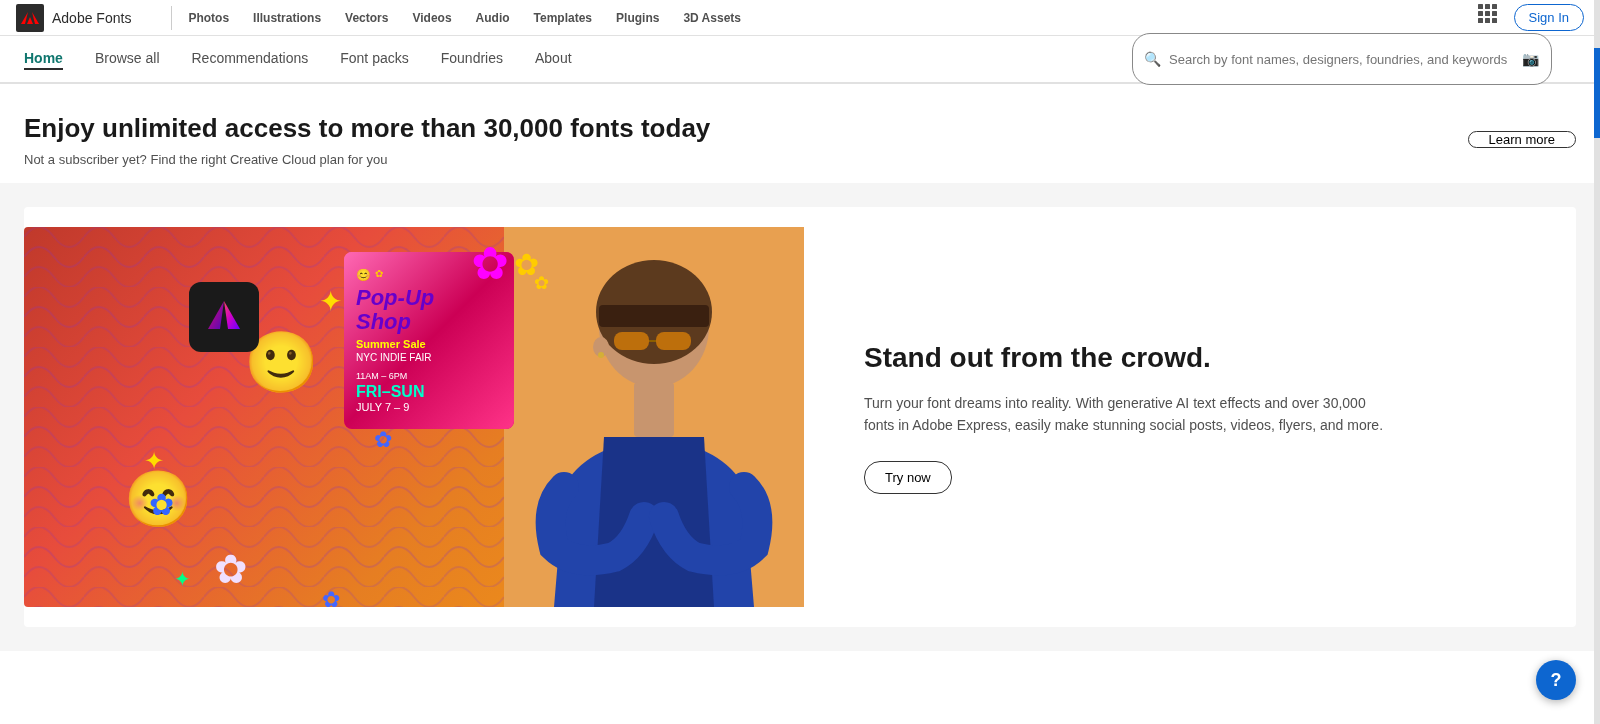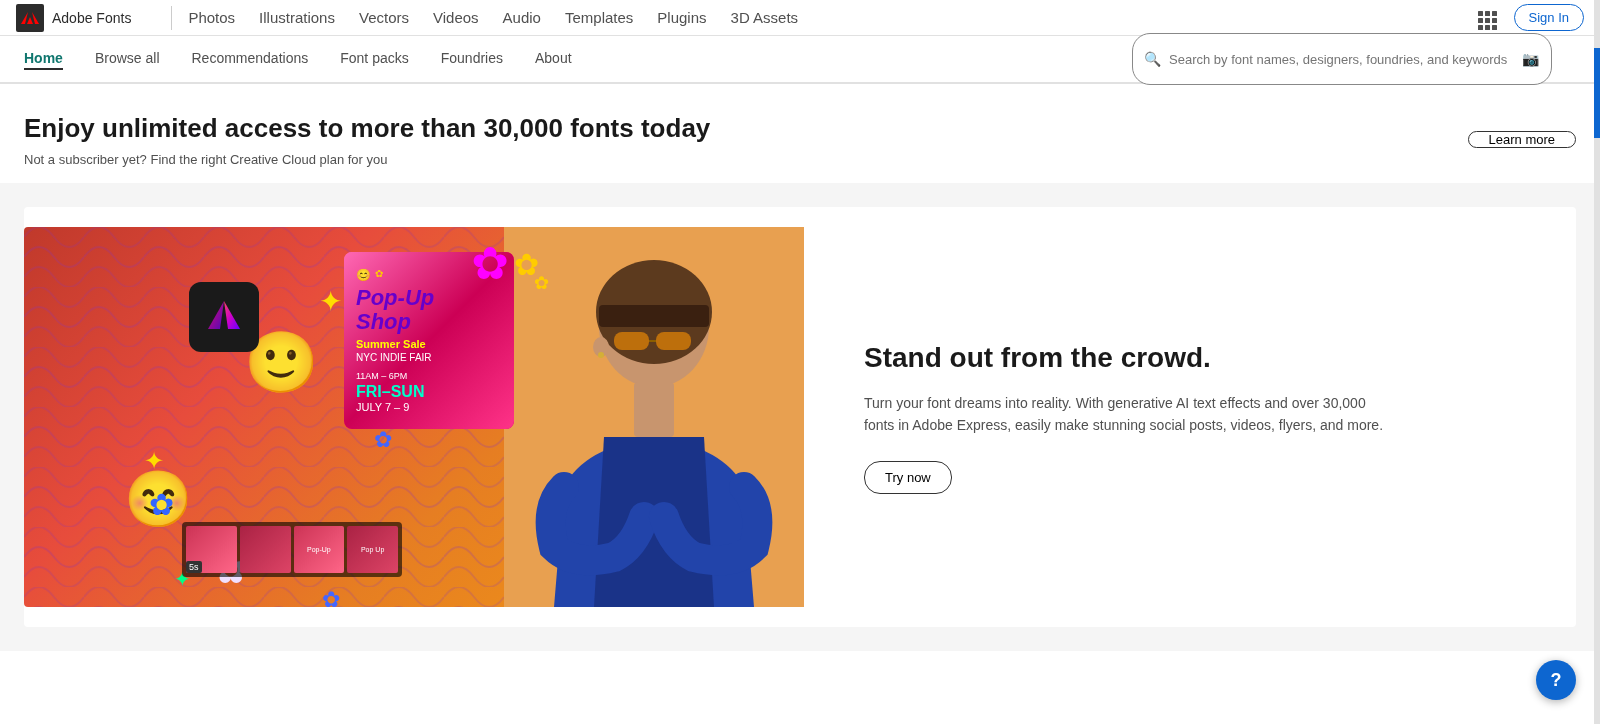--- a/index.html
+++ b/index.html
@@ -43,28 +43,29 @@
       background: #ccc;
       margin: 0 16px;
     }
     .top-nav-links {
       display: flex;
       align-items: center;
       gap: 24px;
       flex: 1;
     }
     .top-nav-link {
-      font-size: 15px;
+      font-size: 12px;
       color: #505050;
       text-decoration: none;
       white-space: nowrap;
+      font-weight: bold;
     }
     .top-nav-right {
       display: flex;
-      align-items: flex-end;
+      align-items: flex-start;
       gap: 16px;
       margin-left: auto;
     }
     .grid-icon {
       width: 20px;
       height: 20px;
       display: grid;
       grid-template-columns: repeat(3, 5px);
       grid-template-rows: repeat(3, 5px);
       gap: 2px;
@@ -594,27 +595,20 @@
             <path d="M240 260 Q260 280 250 320 Q230 340 190 330 Q170 320 160 290" stroke="#2244aa" stroke-width="30" fill="none" stroke-linecap="round"></path>
 
             <rect x="130" y="155" width="40" height="55" rx="4" fill="#c8956e"></rect>
 
             <ellipse cx="97" cy="120" rx="8" ry="10" fill="#c8956e"></ellipse>
 
             <circle cx="97" cy="128" r="3" fill="#d4af37"></circle>
           </svg>
         </div>
 
-        <div class="filmstrip">
-          <div class="filmstrip-thumb" style="background:linear-gradient(135deg,#cc3355,#ff6688);"></div>
-          <div class="filmstrip-thumb" style="background:linear-gradient(135deg,#aa2244,#dd4466);"></div>
-          <div class="filmstrip-thumb" style="background:linear-gradient(135deg,#cc3355,#ff6688); display:flex;align-items:center;justify-content:center;font-size:7px;color:#fff;">Pop-Up</div>
-          <div class="filmstrip-thumb" style="background:linear-gradient(135deg,#aa2244,#dd4466); display:flex;align-items:center;justify-content:center;font-size:7px;color:#fff;">Pop Up</div>
-          <span class="filmstrip-duration">5s</span>
-        </div>
 
         <div style="position:absolute;left:490px;top:20px;font-size:30px;color:#ffcc00;z-index:5;">✿</div>
         <div style="position:absolute;left:510px;top:45px;font-size:18px;color:#ffcc00;z-index:5;">✿</div>
 
         <div style="position:absolute;left:350px;top:200px;font-size:22px;color:#4466ff;z-index:4;">✿</div>
         <div style="position:absolute;left:298px;top:360px;font-size:22px;color:#4466ff;z-index:4;">✿</div>
       </div>
 
       <div class="promo-text">
         <h2 class="promo-headline">Stand out from the crowd.</h2>

